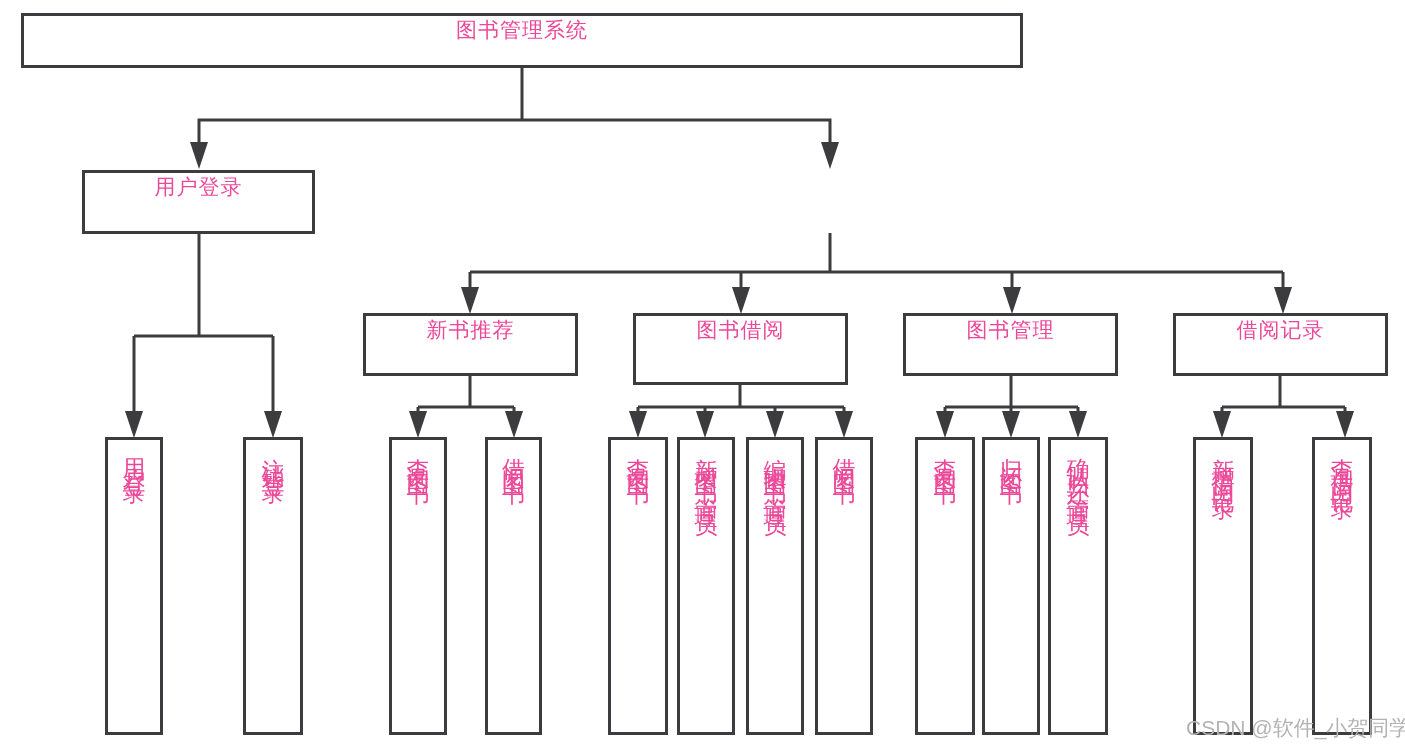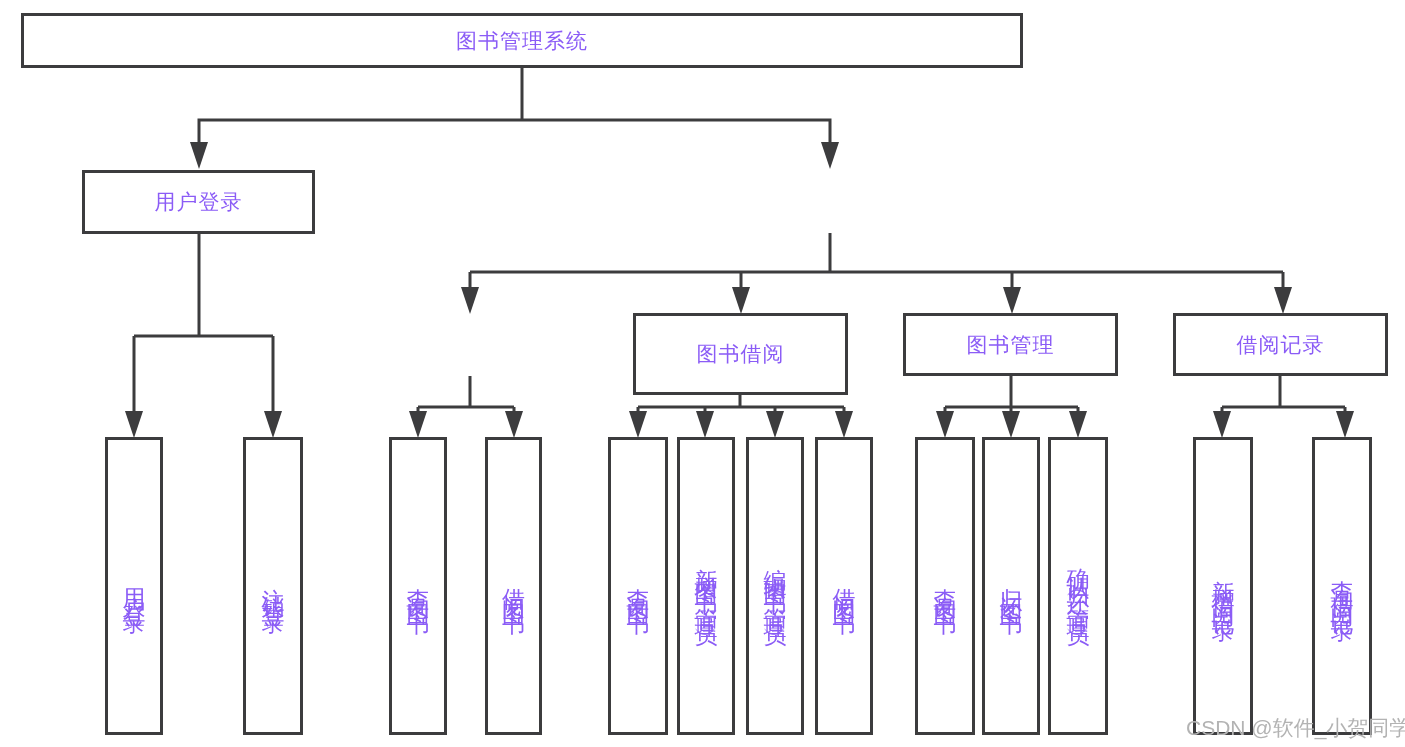--- a/index.html
+++ b/index.html
@@ -15,23 +15,23 @@
     position: absolute;
     left: 0; top: 0;
     width: 1405px; height: 747px;
   }
   .node {
     position: absolute;
     box-sizing: border-box;
     background: #ffffff;
     border: 3px solid #3c3c3e;
     display: flex;
-    align-items: center;
+    align-items: flex-start;
     justify-content: center;
-    color: #8b5cf6;
+    color: #ec4899;
   }
   .hbox .label {
     font-size: 21px;
     letter-spacing: 1px;
     white-space: nowrap;
   }
   .vbox .label {
     writing-mode: vertical-rl;
     font-size: 23px;
     letter-spacing: 8px;
@@ -97,21 +97,24 @@
   </svg>
 
   <div class="node hbox" style="left:21px; top:13px; width:1002px; height:55px;">
     <span class="label">图书管理系统</span>
   </div>
 
   <div class="node hbox" style="left:82px; top:170px; width:233px; height:64px;">
     <span class="label">用户登录</span>
   </div>
 
-  <div class="node hbox" style="left:633px; top:313px; width:215px; height:82px;">
+  <div class="node hbox" style="left:363px; top:313px; width:215px; height:63px;">
+    <span class="label">新书推荐</span>
+  </div>
+  <div class="node hbox" style="left:633px; top:313px; width:215px; height:72px;">
     <span class="label">图书借阅</span>
   </div>
   <div class="node hbox" style="left:903px; top:313px; width:215px; height:63px;">
     <span class="label">图书管理</span>
   </div>
   <div class="node hbox" style="left:1173px; top:313px; width:215px; height:63px;">
     <span class="label">借阅记录</span>
   </div>
 
   <div class="node vbox" style="left:105px; top:437px; width:58px; height:298px;">

